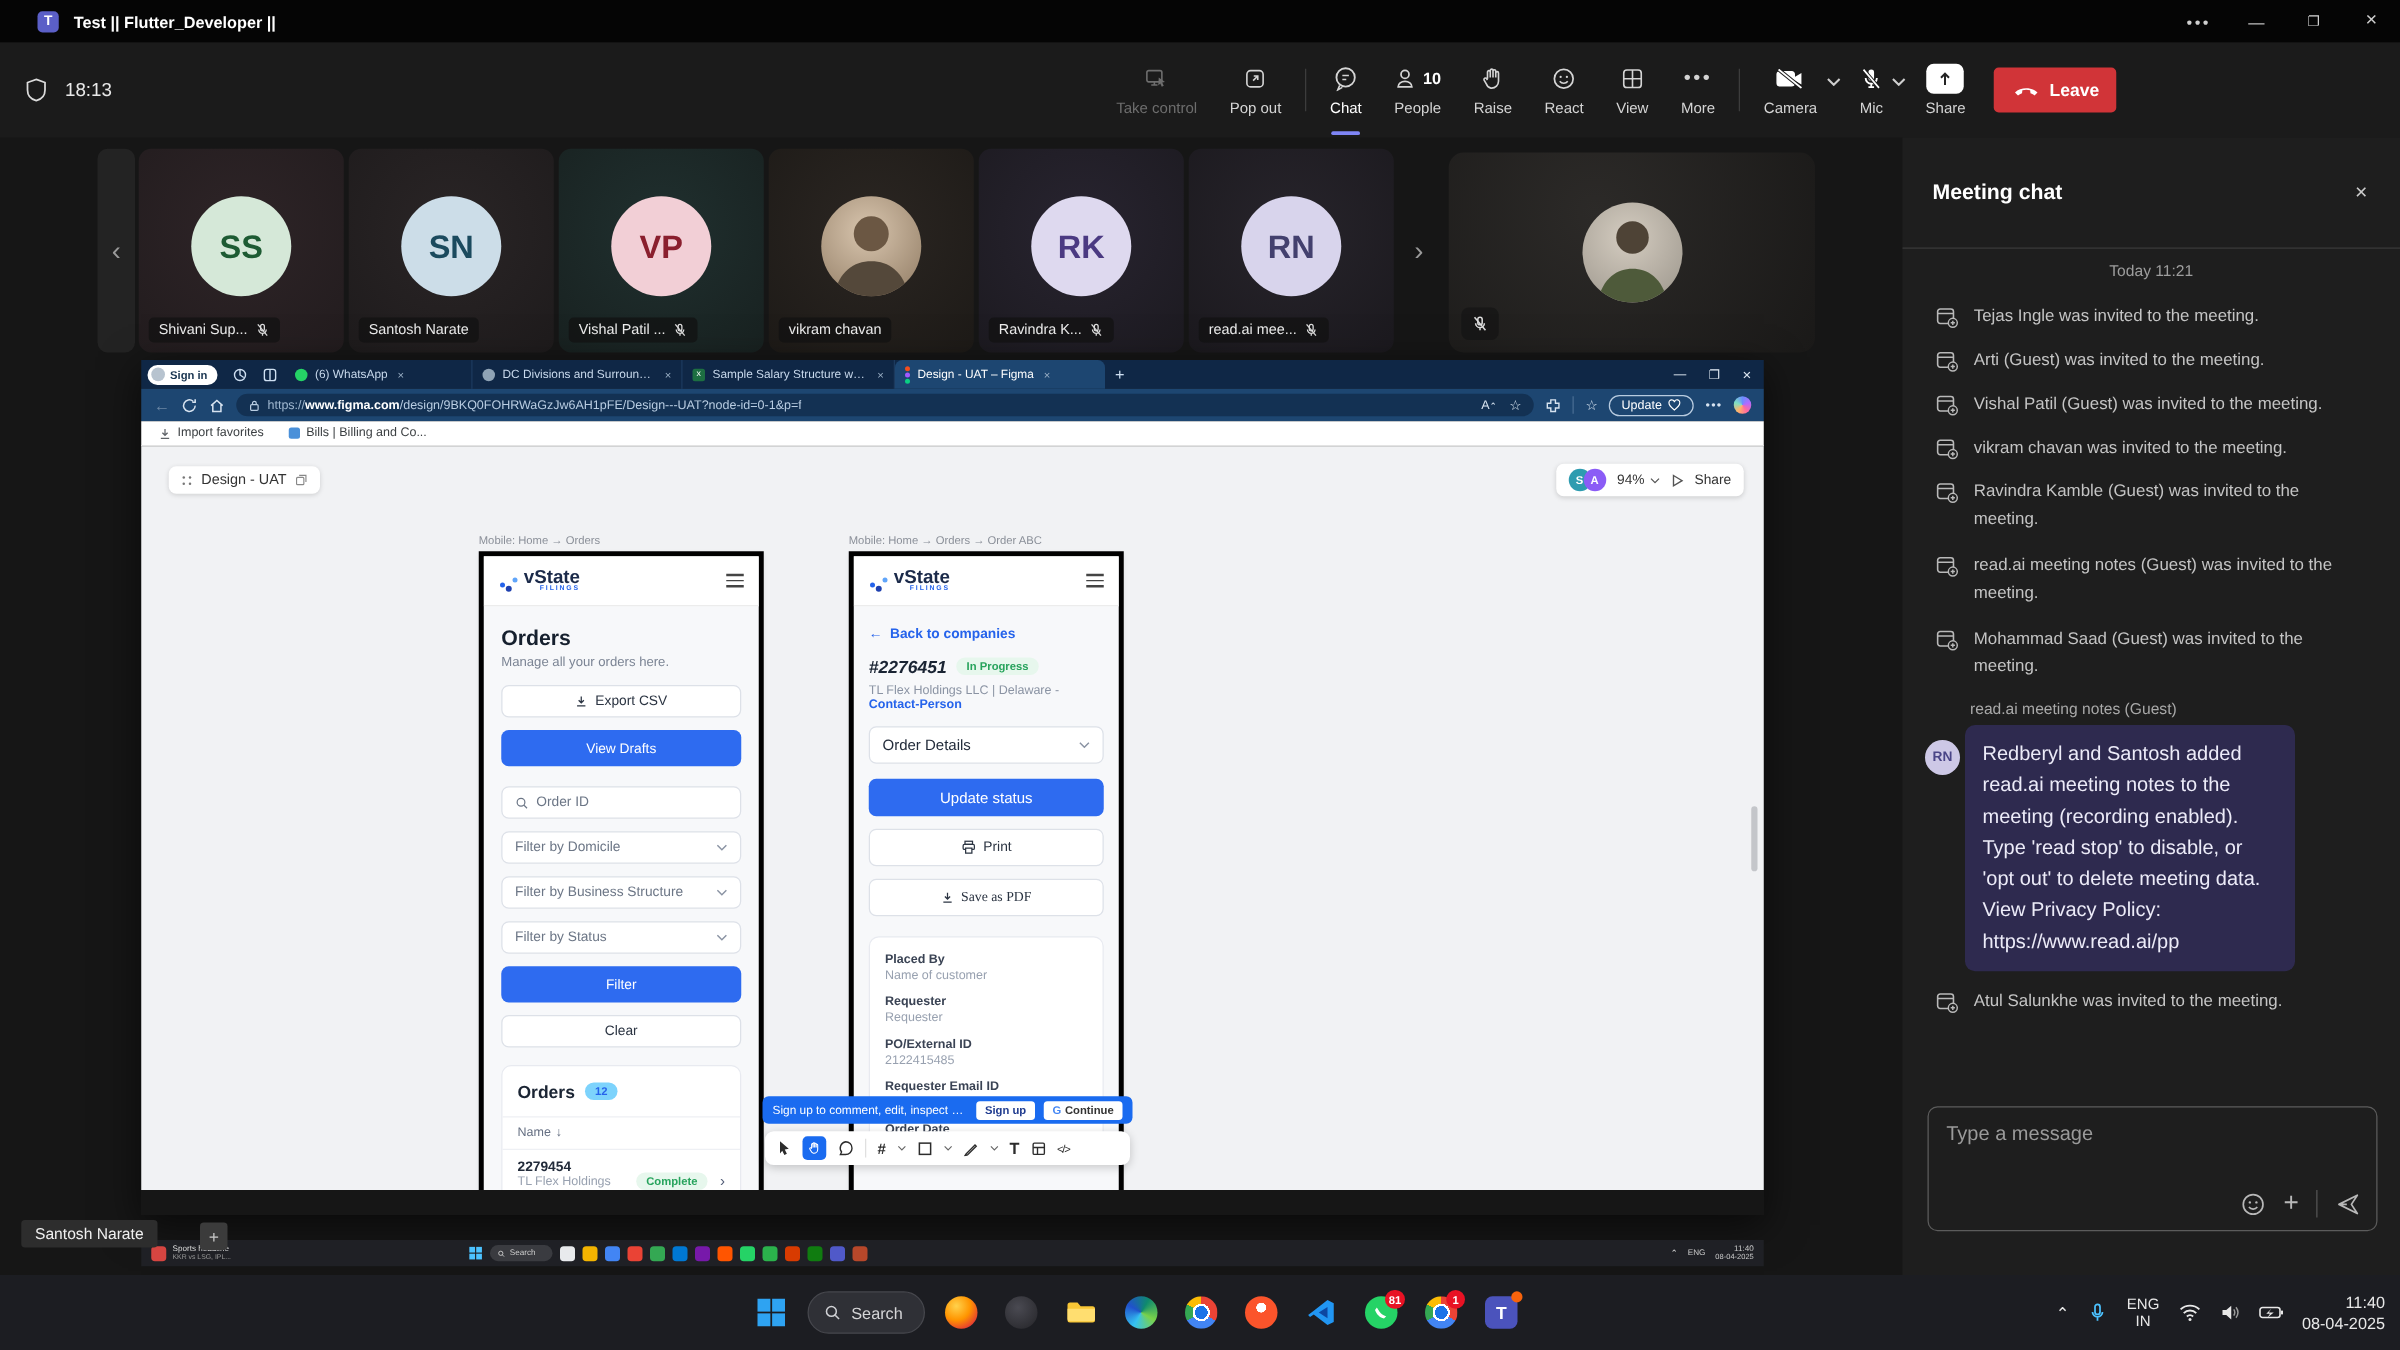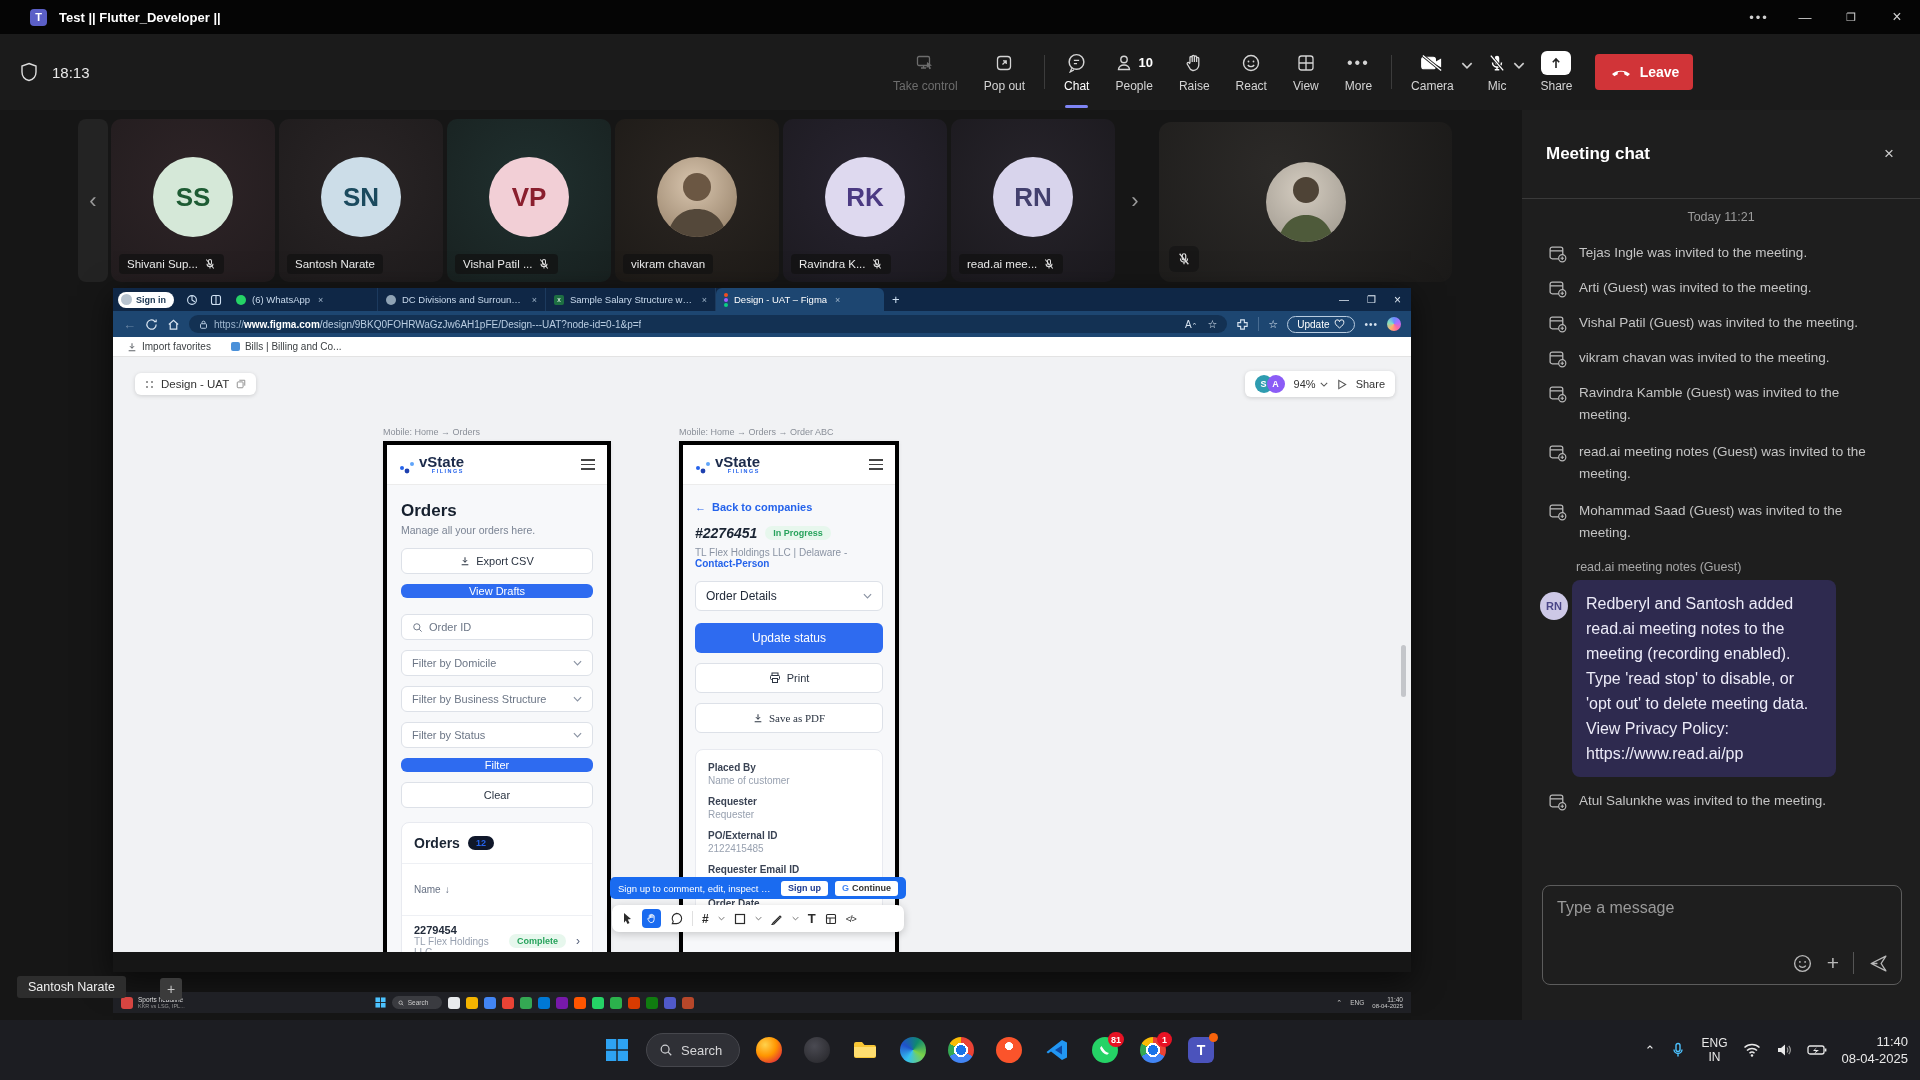--- a/index.html
+++ b/index.html
@@ -62,21 +62,21 @@
   .framelabel { position:absolute; font-size:9px; color:#8a8f98; }
   .frame { position:absolute; top:84px; background:#f7f8fa; border:4px solid #000000; box-shadow:0 1px 4px rgba(0,0,0,.08); overflow:hidden; }
   .fheader { height:40px; background:#fff; border-bottom:1px solid #ececec; display:flex; align-items:center; padding:0 12px; }
   .brand { display:flex; align-items:flex-end; gap:4px; }
   .brandname { font-size:15px; font-weight:bold; color:#1b2a4a; line-height:13px; }
   .brandsub { font-size:5.5px; letter-spacing:1.5px; color:#2563eb; font-weight:bold; }
   .burger { margin-left:auto; display:flex; flex-direction:column; gap:3px; }
   .burger i { display:block; width:14px; height:1.6px; background:#444; }
   .fbody { padding:10px 14px; }
   .btnw { height:26px; background:#fff; border:1px solid #dde1e8; border-radius:6px; display:flex; align-items:center; justify-content:center; gap:6px; font-size:11px; color:#2b3442; margin-bottom:10px; }
-  .btnb { height:14px; background:#2e6bf0; border-radius:6px; display:flex; align-items:center; justify-content:center; gap:6px; font-size:11px; color:#fff; margin-bottom:10px; }
+  .btnb { height:29px; background:#2e6bf0; border-radius:6px; display:flex; align-items:center; justify-content:center; gap:6px; font-size:11px; color:#fff; margin-bottom:10px; }
   .sel { height:26px; background:#fff; border:1px solid #dde1e8; border-radius:6px; display:flex; align-items:center; padding:0 10px; font-size:11px; color:#6c7686; margin-bottom:10px; }
   .sel .cdn { margin-left:auto; color:#8a93a3; }
   .card { background:#fff; border:1px solid #e8eaf0; border-radius:8px; margin-top:4px; }
   .pillgreen { background:#e7f7ed; color:#27a35c; font-size:9px; font-weight:600; padding:2px 8px; border-radius:9px; }
   .orow { display:flex; align-items:center; padding:8px 12px; border-top:1px solid #eef0f4; }
   .flabel { font-size:10px; font-weight:600; color:#3a4354; margin-bottom:2px; }
   .fvalue { font-size:10px; color:#98a1b0; margin-bottom:10px; }
 
   .fig-chip { position:absolute; left:22px; top:16px; height:22px; background:#ffffff; border-radius:6px; box-shadow:0 1px 4px rgba(0,0,0,.15); display:flex; align-items:center; gap:7px; padding:0 10px; font-size:11.5px; color:#333; }
   .fig-view { position:absolute; right:16px; top:14px; height:26px; background:#ffffff; border-radius:6px; box-shadow:0 1px 4px rgba(0,0,0,.15); display:flex; align-items:center; gap:9px; padding:0 10px; font-size:11px; color:#333; }
@@ -525,23 +525,23 @@
               </div>
             <div class="btnb" style="margin-top:2px;">
                 <span>Filter</span>
               </div>
             <div class="btnw" style="margin-bottom:14px;">
                 <span>Clear</span>
               </div>
             <div class="card">
               <div style="display:flex;align-items:center;gap:8px;padding:12px;">
                 <span style="font-size:14px;font-weight:bold;color:#1a2433;">Orders</span>
-                <span style="background:#0f172a;color:#2563eb;font-size:9px;font-weight:600;padding:2px 8px;border-radius:9px;">12</span>
-              </div>
-              <div style="display:flex;align-items:flex-start;gap:4px;padding:20px 12px;border-top:1px solid #eef0f4;font-size:10px;color:#667083;">
+                <span style="background:#7dd3fc;color:#2563eb;font-size:9px;font-weight:600;padding:2px 8px;border-radius:9px;">12</span>
+              </div>
+              <div style="display:flex;align-items:flex-start;gap:4px;padding:7px 12px;border-top:1px solid #eef0f4;font-size:10px;color:#667083;">
                 <span>Name</span>
                   <span>↓</span>
               </div>
               <div class="orow">
                 <span style="flex:1;">
                   <span style="display:block;font-size:11px;font-weight:bold;color:#222b3a;">2279454</span>
                   <span style="display:block;font-size:10px;color:#98a1b0;">TL Flex Holdings LLC</span>
                 </span>
                 <span class="pillgreen">Complete</span>
                 <span style="color:#55607a;font-size:12px;margin-left:10px;">›</span>

